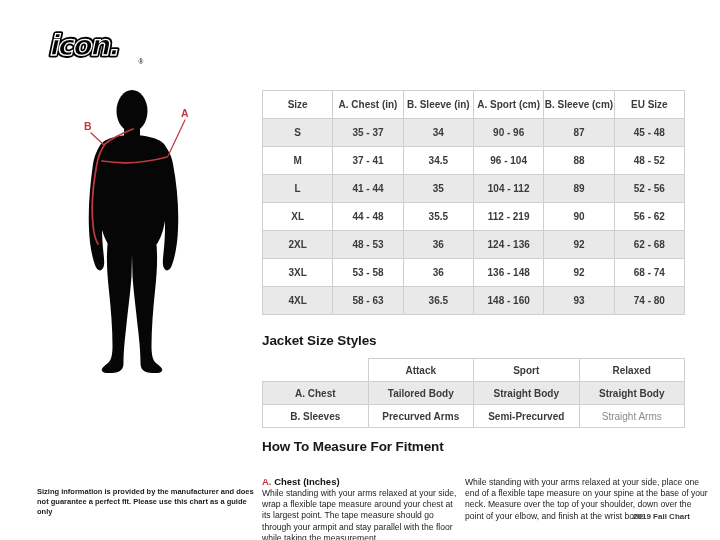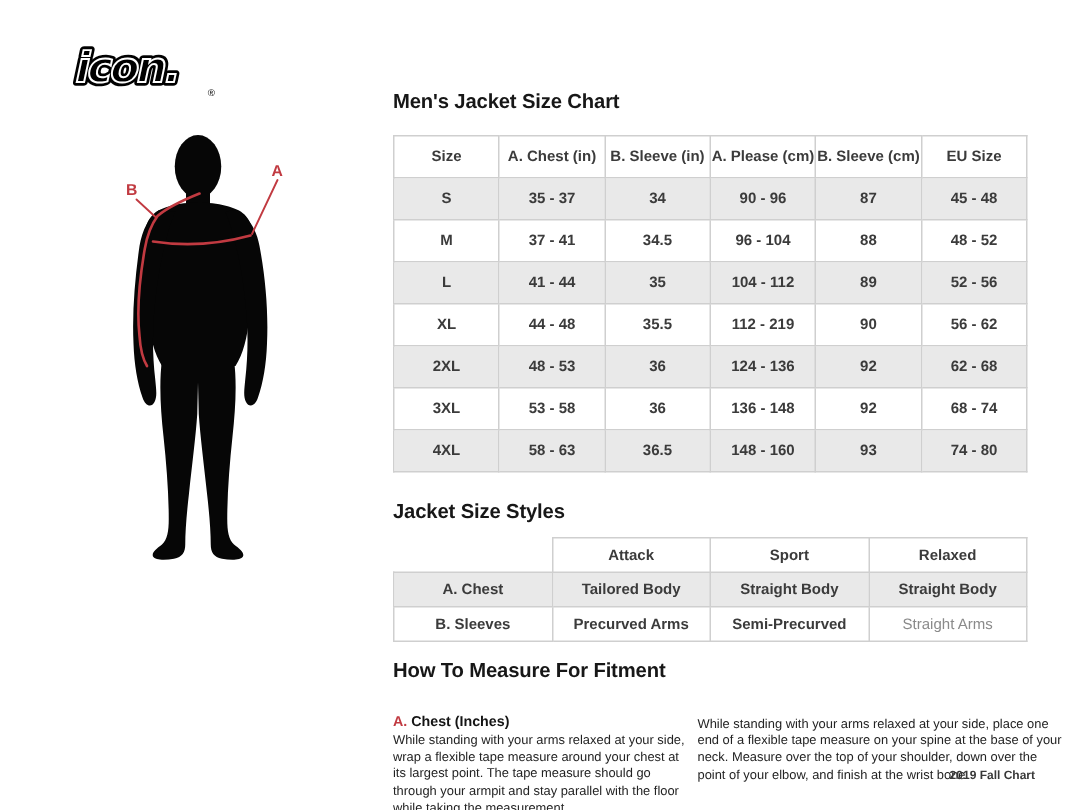--- a/index.html
+++ b/index.html
@@ -92,32 +92,32 @@
         <path d="M36,142 Q100,152 166,134" stroke-width="3.5"></path>
         <path d="M202,60 L168,132" stroke-width="2.5"></path>
         <path d="M98,78 C78,86 56,96 42,108 C32,122 28,134 25,152 C18,192 14,232 18,268 C19,284 22,298 28,308" stroke-width="3.5"></path>
         <path d="M14,86 L40,110" stroke-width="2.5"></path>
       </g>
       <text x="194" y="54" font-size="21" font-weight="bold" fill="#c13a41">A</text>
       <text x="0" y="80" font-size="21" font-weight="bold" fill="#c13a41">B</text>
     </svg>
   </div>
 
+  <div class="disclaimer">Sizing information is provided by the manufacturer and does not guarantee a perfect fit. Please use this chart as a guide only</div>
 
   <div class="right-panel">
 
-    <div class="section-title size-chart-title">Men's Jacket Size Chart</div>
 
     <table class="size-table">
       <thead>
           <tr>
             <th>Size</th>
             <th>A. Chest (in)</th>
             <th>B. Sleeve (in)</th>
-            <th>A. Please (cm)</th>
+            <th>A. Sport (cm)</th>
             <th>B. Sleeve (cm)</th>
             <th>EU Size</th>
           </tr>
         </thead>
       <tbody>
           <tr>
             <td>S</td>
             <td>35 - 37</td>
             <td>34</td>
             <td>90 - 96</td>

